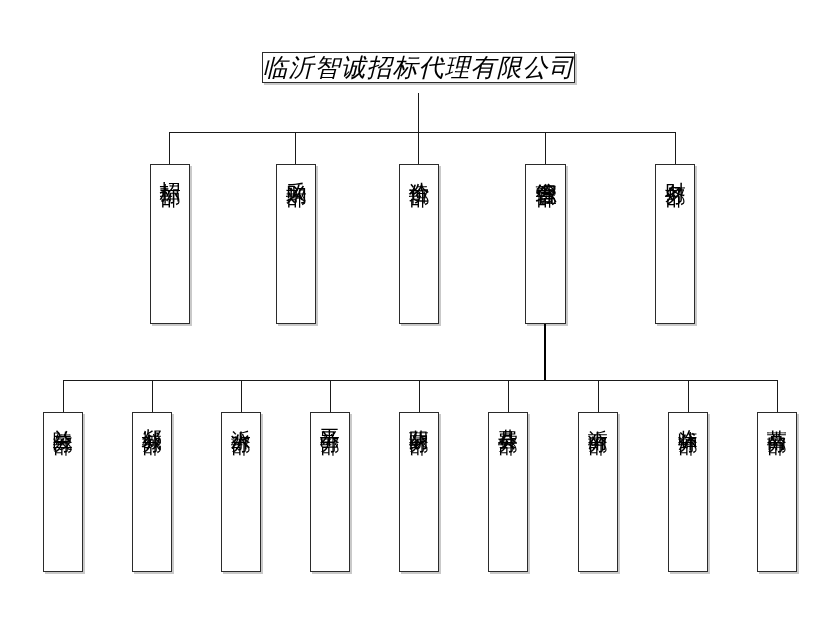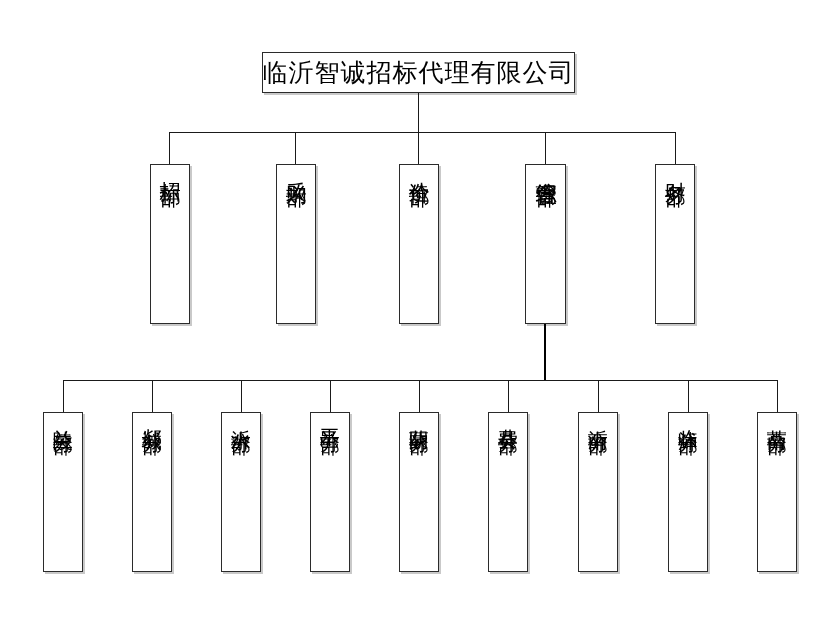--- a/index.html
+++ b/index.html
@@ -81,21 +81,21 @@
     font-size: 20px;
     line-height: 1.32;
     letter-spacing: 2px;
   }
 </style>
 </head>
 <body>
 
 <div id="chart-canvas">
 
-  <div class="node node-root" style="left:262px; top:52px; width:313px; height:41px;">
+  <div class="node node-root" style="left:262px; top:52px; width:313px; height:31px;font-style:italic;">
     <span class="node-label label-h">临沂智诚招标代理有限公司</span>
   </div>
 
   <div class="line line-v" style="left:418px; top:93px; width:1px; height:39px;"></div>
 
   <div class="line line-h" style="left:169px; top:132px; width:506px; height:1px;"></div>
 
   <div class="line line-v" style="left:169px; top:132px; width:1px; height:32px;"></div>
   <div class="line line-v" style="left:295px; top:132px; width:1px; height:32px;"></div>
   <div class="line line-v" style="left:418px; top:132px; width:1px; height:32px;"></div>

